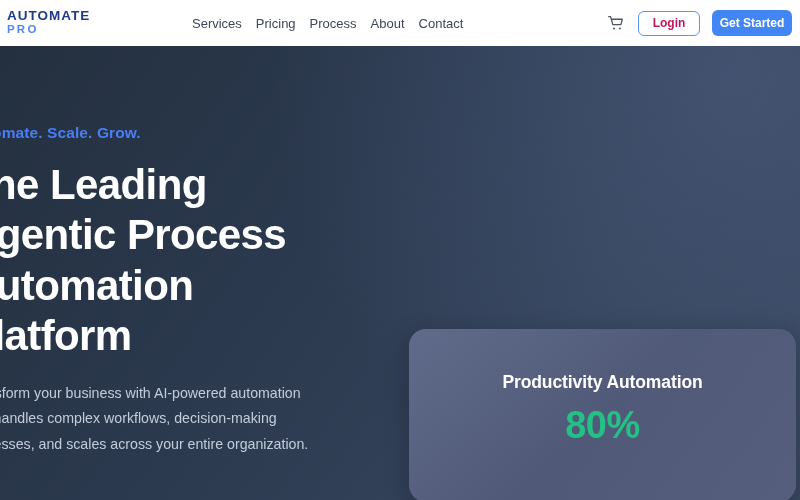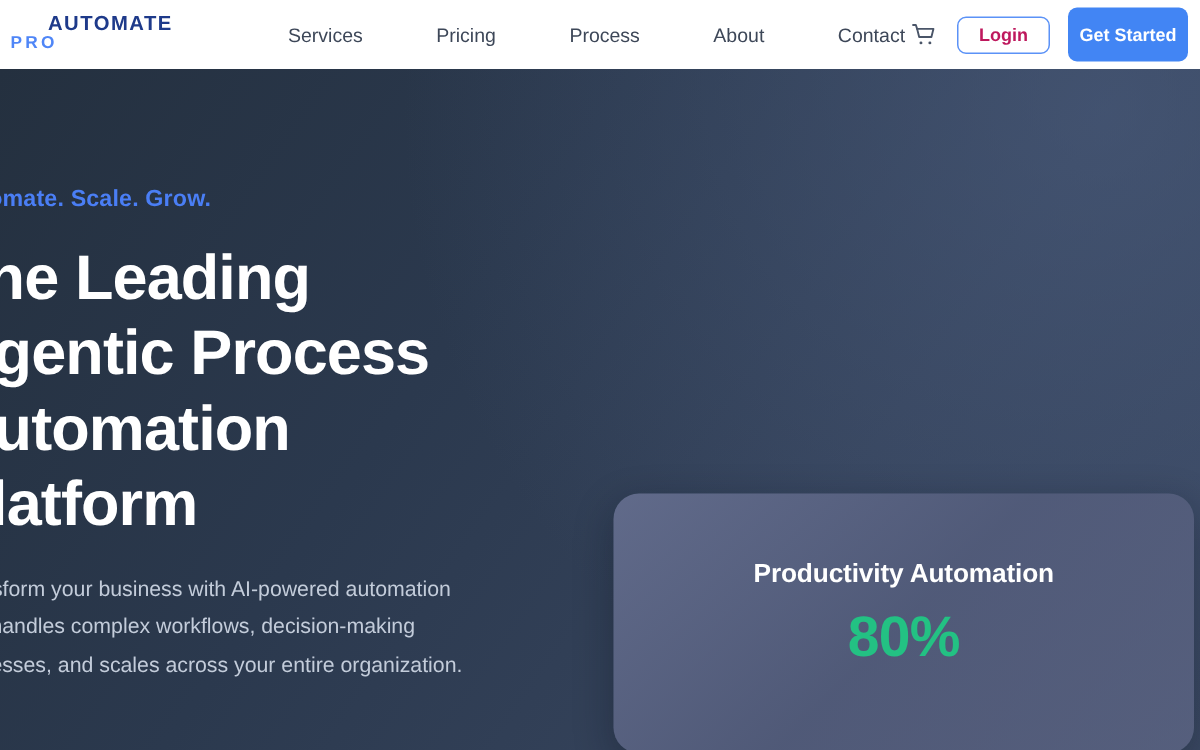--- a/index.html
+++ b/index.html
@@ -38,39 +38,38 @@
     line-height: 1;
     cursor: pointer;
   }
   .logo-main {
     display: block;
     font-size: 13.5px;
     font-weight: bold;
     color: #1e3a8a;
     letter-spacing: 1.0px;
     line-height: 1.05;
-    margin-left: 25px;
   }
   .logo-sub {
     display: block;
     font-size: 11.5px;
     font-weight: bold;
     color: #4f86f7;
     letter-spacing: 2.2px;
     line-height: 1.15;
   }
 
   .nav {
     position: absolute;
     left: 192px;
     top: 0;
     height: 46px;
     display: flex;
     align-items: center;
-    gap: 49px;
+    gap: 14px;
   }
   .nav-link {
     font-size: 13px;
     color: #3d4758;
     text-decoration: none;
     white-space: nowrap;
     cursor: pointer;
   }
 
   .header-right {
@@ -106,21 +105,21 @@
     font-weight: bold;
     font-family: "Liberation Sans", sans-serif;
     display: flex;
     align-items: center;
     justify-content: center;
     cursor: pointer;
   }
 
   .btn-get-started {
     width: 80px;
-    height: 36px;
+    height: 26px;
     border: none;
     border-radius: 6px;
     background: #4285f4;
     color: #ffffff;
     font-size: 12px;
     font-weight: bold;
     font-family: "Liberation Sans", sans-serif;
     display: flex;
     align-items: center;
     justify-content: center;

